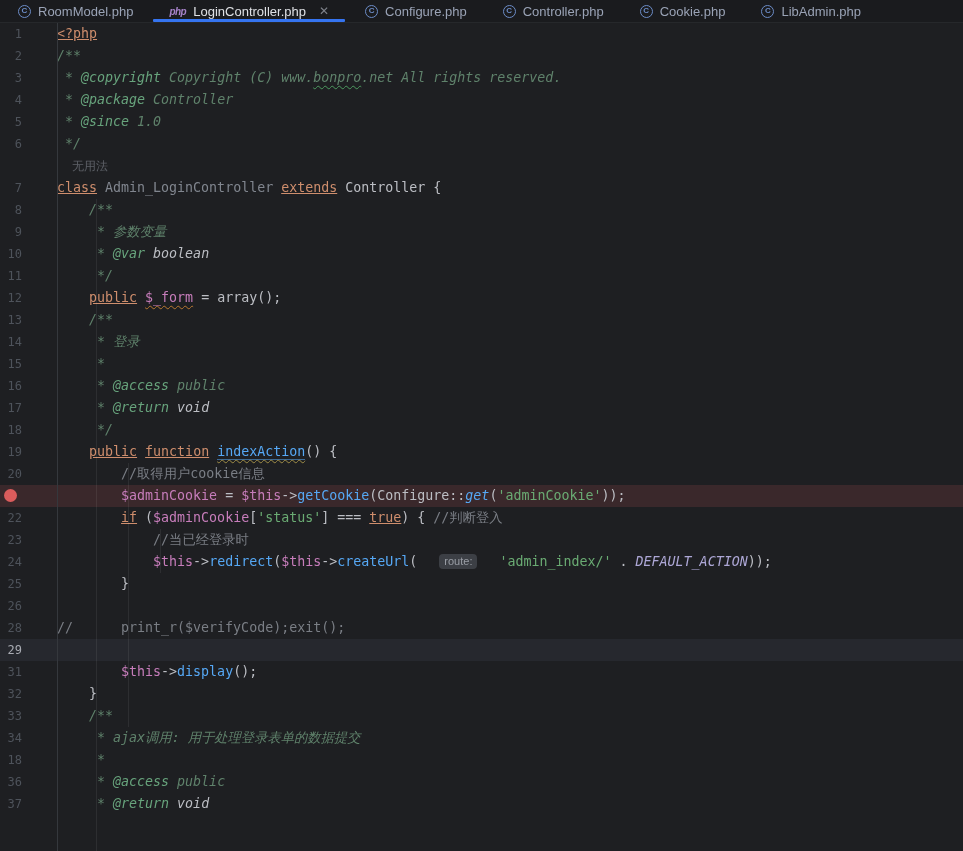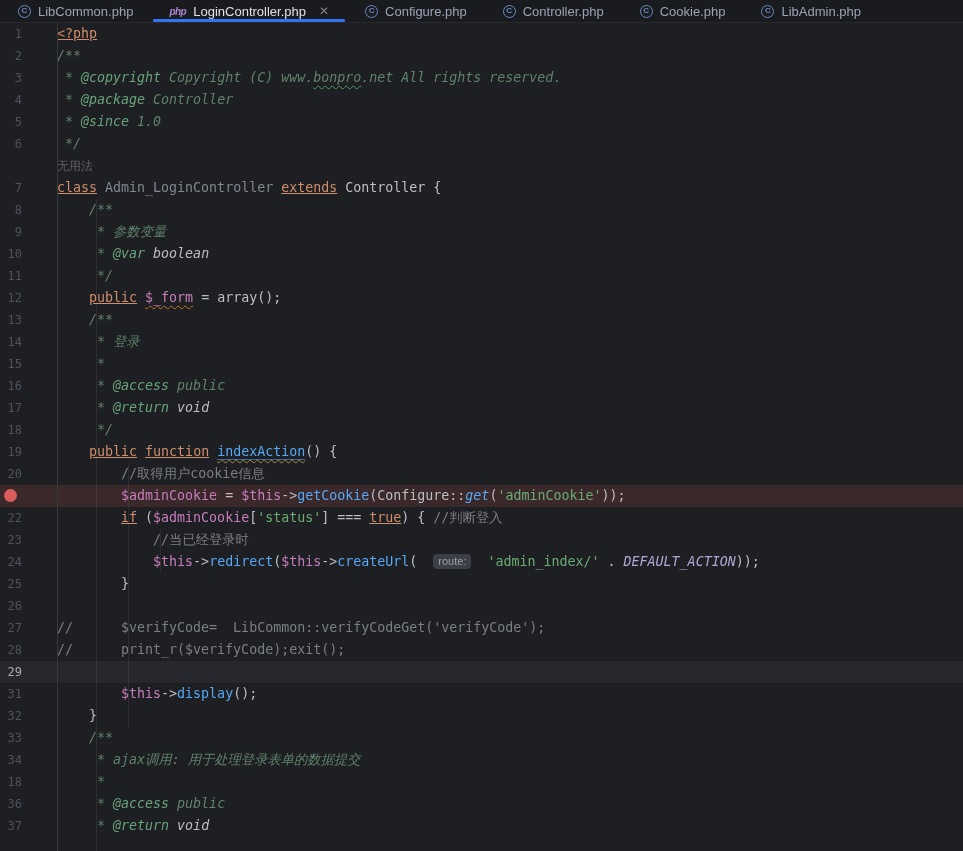--- a/index.html
+++ b/index.html
@@ -49,35 +49,35 @@
   .s-doc  { color:var(--c-doc,#5F826B); font-style:italic; }
   .s-doctag { color:var(--c-doctag,#67A37C); font-style:italic; }
   .s-docval { color:var(--c-def,#BCBEC4); font-style:italic; }
   .s-clsu { color:var(--c-clsu,#81868F); }
   .s-const{ color:var(--c-const,#ADA7D6); font-style:italic; }
   .s-doc-typo { color:var(--c-doc,#5F826B); font-style:italic;
                 text-decoration:underline wavy #4C9A5F; text-underline-offset:3px; text-decoration-thickness:1px;margin-top:7px; }
   .s-var-typo { color:var(--c-var,#C77DBB);
                 text-decoration:underline wavy #B8772F; text-underline-offset:3px; text-decoration-thickness:1px; }
   .chip { display:inline-block; font-family:"Liberation Sans",sans-serif; font-size:11px; line-height:15px;
-          padding:0 5px; margin:0 8px; border-radius:4px; vertical-align:1px;
+          padding:0 5px; margin:0 14px; border-radius:4px; vertical-align:1px;
           background:var(--c-chip_bg,#3C3F45); color:var(--c-chip_text,#9A9EA6); font-style:normal; }
   .inlay-hint { font-family:"Liberation Sans",sans-serif; font-size:12px;
-                color:var(--c-inlay,#5D6067); line-height:22px; }
+                color:var(--c-inlay,#5D6067); line-height:22px;padding-left:15px; }
 
   .guide { position:absolute; width:1px; background:rgba(255,255,255,0.07); pointer-events:none; }
   .gutter-sep { position:absolute; left:57px; top:0; bottom:0; width:1px; background:#35383D; pointer-events:none; }
 </style>
 </head>
 <body>
 
 <div class="tabbar" id="tabbar">
     <div class="tab">
       <span class="cls-icon">C</span>
-      <span>LibCommon.php</span>
+      <span>RoomModel.php</span>
     </div>
     <div class="tab active">
       <span class="php-icon">php</span>
       <span>LoginController.php</span>
       <span class="tab-close">✕</span>
     </div>
     <div class="tab">
       <span class="cls-icon">C</span>
       <span>Configure.php</span>
     </div>
@@ -249,26 +249,20 @@
         <div class="gutter">
           <span class="lnum">25</span>
         </div>
         <div class="code"><span class="s-def">        }</span></div>
       </div>
       <div class="row">
         <div class="gutter">
           <span class="lnum">26</span>
         </div>
         <div class="code"></div>
-      </div>
-      <div class="row">
-        <div class="gutter">
-          <span class="lnum">27</span>
-        </div>
-        <div class="code"><span class="s-cmt">//      $verifyCode=  LibCommon::verifyCodeGet('verifyCode');</span></div>
       </div>
       <div class="row">
         <div class="gutter">
           <span class="lnum">28</span>
         </div>
         <div class="code"><span class="s-cmt">//      print_r($verifyCode);exit();</span></div>
       </div>
       <div class="row caret">
         <div class="gutter">
           <span class="lnum">29</span>

